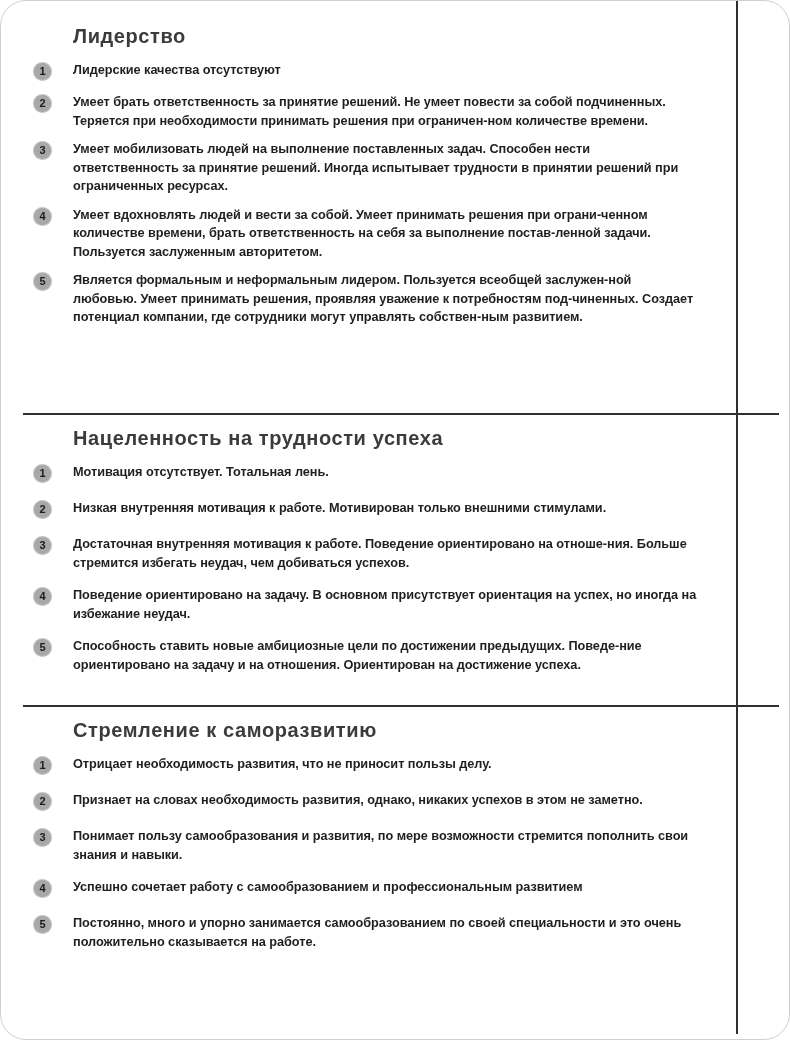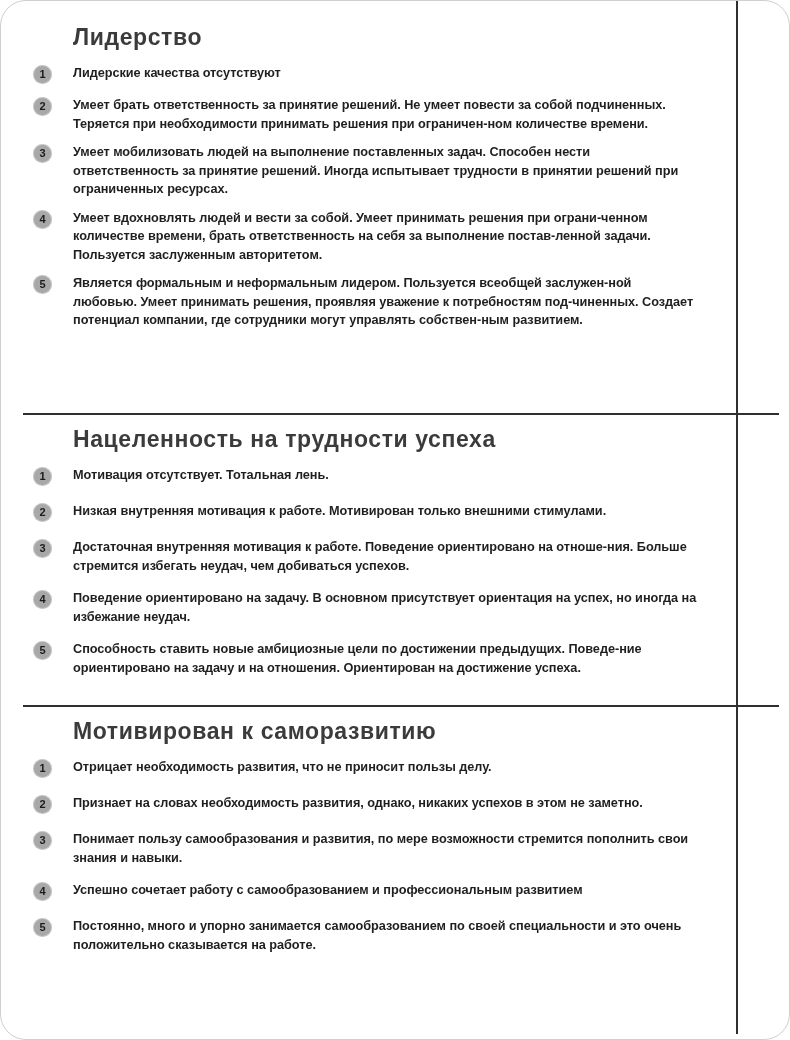--- a/index.html
+++ b/index.html
@@ -63,21 +63,21 @@
     width: 735px;
     box-sizing: border-box;
     padding: 0 16px 0 0;
   }
   .section.s1 { top: 24px; }
   .section.s2 { top: 426px; }
   .section.s3 { top: 718px; }
 
   .section-title {
     margin: 0 0 14px 72px;
-    font-size: 23px;
+    font-size: 20px;
     font-weight: bold;
     color: #3b3b3b;
     letter-spacing: 0.6px;
     line-height: 1.1;
   }
 
   .items {
     list-style: none;
     margin: 0;
     padding: 0;
@@ -181,21 +181,21 @@
           <span class="item-text">Поведение ориентировано на задачу. В основном присутствует ориентация на успех, но иногда на избежание неудач.</span>
         </li>
         <li class="item">
           <span class="badge">5</span>
           <span class="item-text">Способность ставить новые амбициозные цели по достижении предыдущих. Поведе-ние ориентировано на задачу и на отношения. Ориентирован на достижение успеха.</span>
         </li>
       </ul>
     </section>
 
     <section class="section s3">
-      <h2 class="section-title">Мотивирован к саморазвитию</h2>
+      <h2 class="section-title">Стремление к саморазвитию</h2>
       <ul class="items">
         <li class="item">
           <span class="badge">1</span>
           <span class="item-text">Отрицает необходимость развития, что не приносит пользы делу.</span>
         </li>
         <li class="item">
           <span class="badge">2</span>
           <span class="item-text">Признает на словах необходимость развития, однако, никаких успехов в этом не заметно.</span>
         </li>
         <li class="item">

